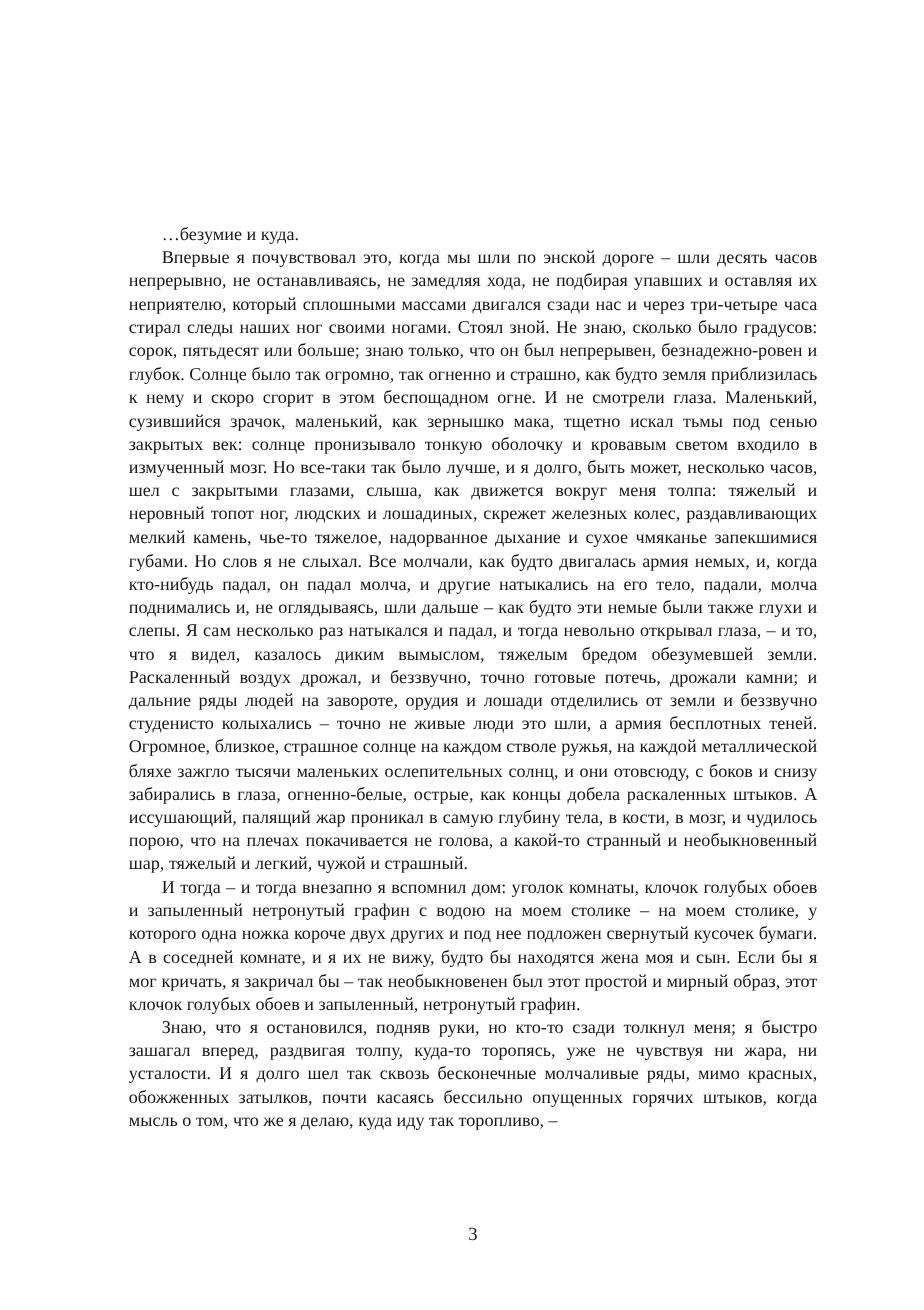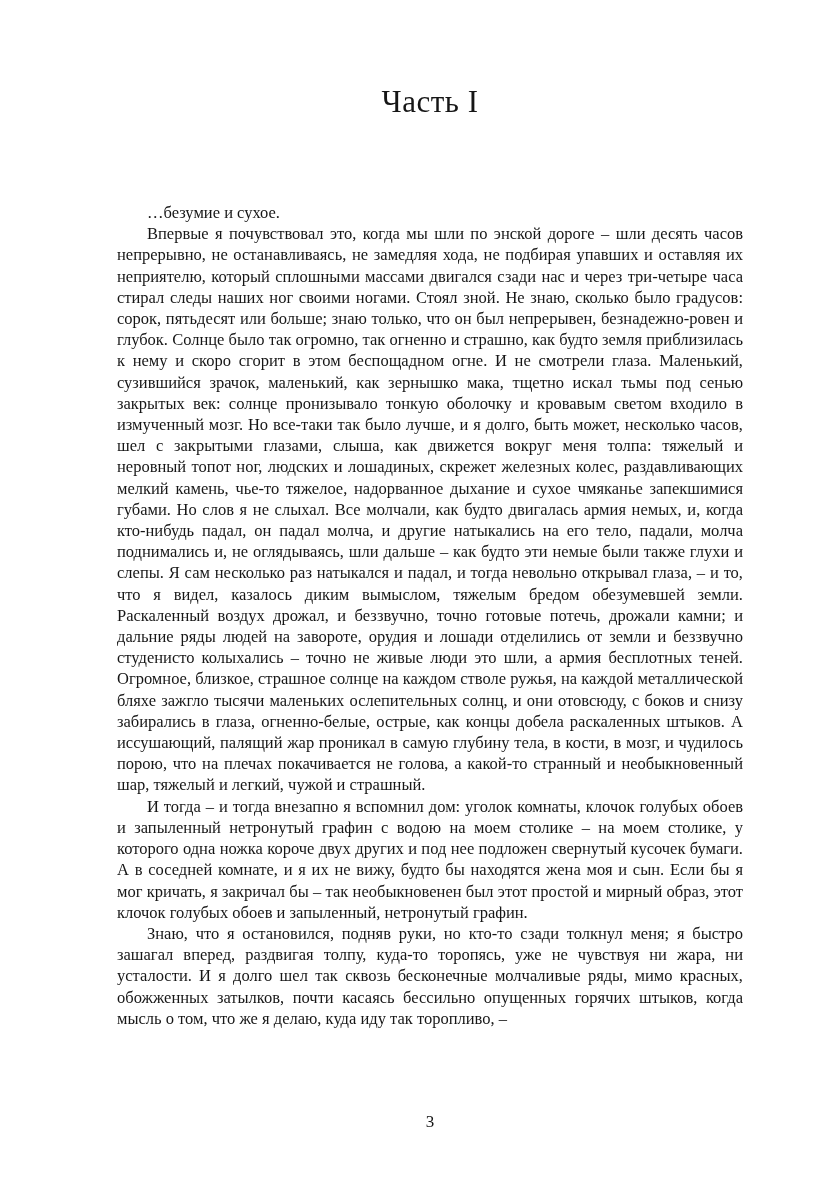--- a/index.html
+++ b/index.html
@@ -57,24 +57,23 @@
     left: 117px;
     width: 626px;
     text-align: center;
     font-size: 17px;
   }
 </style>
 </head>
 <body>
 
 <div class="page">
-  <div class="part-title">Часть I</div>
 
 
   <div class="body-text">
-    <p>…безумие и сухое.</p>
+    <p>…безумие и куда.</p>
     <p>Впервые я почувствовал это, когда мы шли по энской дороге – шли десять часов непрерывно, не останавливаясь, не замедляя хода, не подбирая упавших и оставляя их неприятелю, который сплошными массами двигался сзади нас и через три-четыре часа стирал следы наших ног своими ногами. Стоял зной. Не знаю, сколько было градусов: сорок, пятьдесят или больше; знаю только, что он был непрерывен, безнадежно-ровен и глубок. Солнце было так огромно, так огненно и страшно, как будто земля приблизилась к нему и скоро сгорит в этом беспощадном огне. И не смотрели глаза. Маленький, сузившийся зрачок, маленький, как зернышко мака, тщетно искал тьмы под сенью закрытых век: солнце пронизывало тонкую оболочку и кровавым светом входило в измученный мозг. Но все-таки так было лучше, и я долго, быть может, несколько часов, шел с закрытыми глазами, слыша, как движется вокруг меня толпа: тяжелый и неровный топот ног, людских и лошадиных, скрежет железных колес, раздавливающих мелкий камень, чье-то тяжелое, надорванное дыхание и сухое чмяканье запекшимися губами. Но слов я не слыхал. Все молчали, как будто двигалась армия немых, и, когда кто-нибудь падал, он падал молча, и другие натыкались на его тело, падали, молча поднимались и, не оглядываясь, шли дальше – как будто эти немые были также глухи и слепы. Я сам несколько раз натыкался и падал, и тогда невольно открывал глаза, – и то, что я видел, казалось диким вымыслом, тяжелым бредом обезумевшей земли. Раскаленный воздух дрожал, и беззвучно, точно готовые потечь, дрожали камни; и дальние ряды людей на завороте, орудия и лошади отделились от земли и беззвучно студенисто колыхались – точно не живые люди это шли, а армия бесплотных теней. Огромное, близкое, страшное солнце на каждом стволе ружья, на каждой металлической бляхе зажгло тысячи маленьких ослепительных солнц, и они отовсюду, с боков и снизу забирались в глаза, огненно-белые, острые, как концы добела раскаленных штыков. А иссушающий, палящий жар проникал в самую глубину тела, в кости, в мозг, и чудилось порою, что на плечах покачивается не голова, а какой-то странный и необыкновенный шар, тяжелый и легкий, чужой и страшный.</p>
     <p>И тогда – и тогда внезапно я вспомнил дом: уголок комнаты, клочок голубых обоев и запыленный нетронутый графин с водою на моем столике – на моем столике, у которого одна ножка короче двух других и под нее подложен свернутый кусочек бумаги. А в соседней комнате, и я их не вижу, будто бы находятся жена моя и сын. Если бы я мог кричать, я закричал бы – так необыкновенен был этот простой и мирный образ, этот клочок голубых обоев и запыленный, нетронутый графин.</p>
     <p>Знаю, что я остановился, подняв руки, но кто-то сзади толкнул меня; я быстро зашагал вперед, раздвигая толпу, куда-то торопясь, уже не чувствуя ни жара, ни усталости. И я долго шел так сквозь бесконечные молчаливые ряды, мимо красных, обожженных затылков, почти касаясь бессильно опущенных горячих штыков, когда мысль о том, что же я делаю, куда иду так торопливо, –</p>
   </div>
 
   <div class="page-number">3</div>
 </div>
 
 </body></html>

